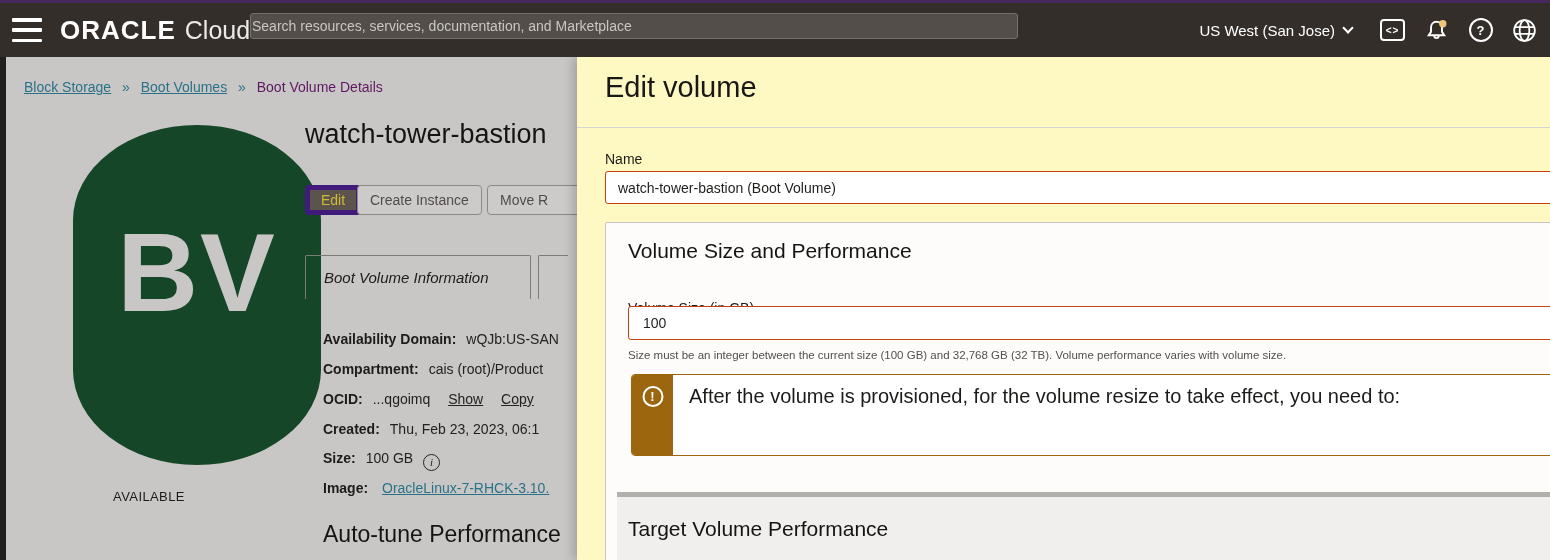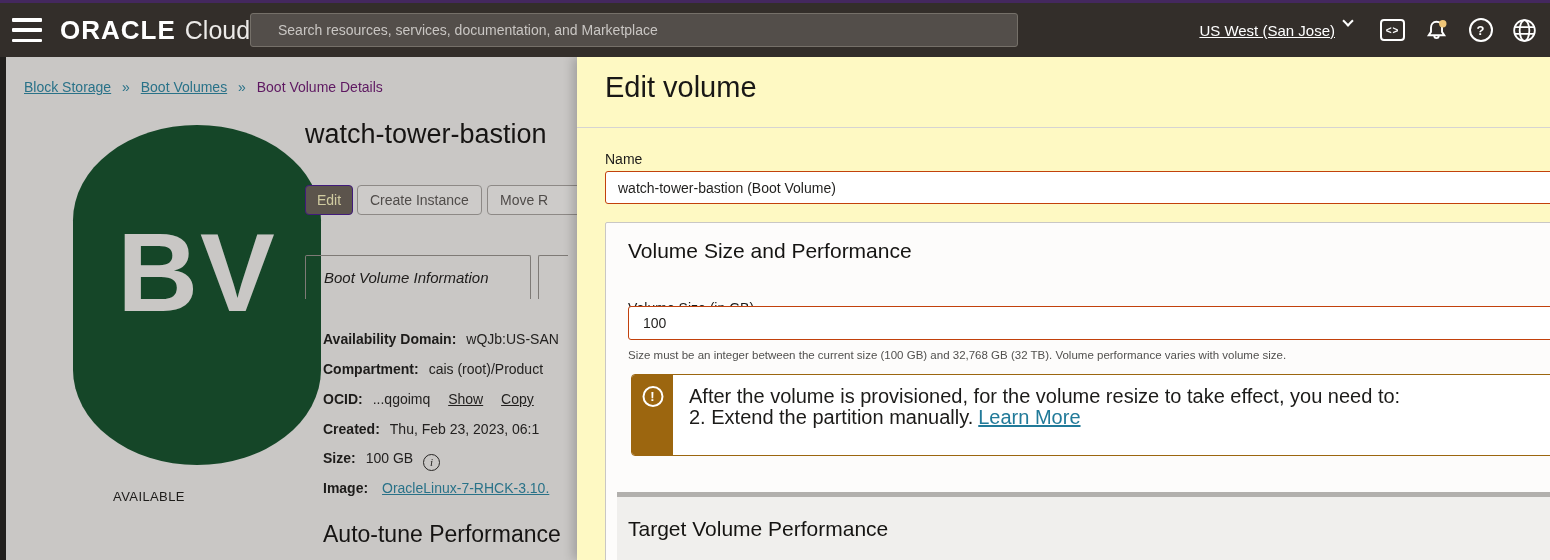--- a/index.html
+++ b/index.html
@@ -9,24 +9,24 @@
 
   
   .topbar { position:absolute; top:0; left:0; width:100%; height:57px; background:#332e2a; z-index:30; }
   .accent-strip { position:absolute; top:0; left:0; width:100%; height:3px; background:#44285e; }
   .topbar-inner { position:absolute; top:3px; left:0; width:100%; height:54px; display:flex; align-items:center; }
   .hamburger { position:absolute; left:12px; top:15px; width:32px; height:24px; display:flex; flex-direction:column; justify-content:space-between; cursor:pointer; }
   .hamburger span { display:block; width:30px; height:3.5px; background:#fff; border-radius:1px; }
   .brand { position:absolute; left:60px; top:0; height:54px; display:flex; align-items:center; white-space:nowrap; }
   .brand .oracle { color:#fff; font-size:26px; font-weight:700; letter-spacing:1px; }
   .brand .cloud { color:#eceae8; font-size:25px; font-weight:400; margin-left:9px; }
-  .search { position:absolute; left:250px; top:10px; width:768px; height:34px; background:#534e4a; border:1px solid #757069; border-radius:3px; color:#e4e2e0; font-size:14px; padding:0 27px; font-family:"Liberation Sans", sans-serif; }
+  .search { position:absolute; left:250px; top:10px; width:768px; height:26px; background:#534e4a; border:1px solid #757069; border-radius:3px; color:#e4e2e0; font-size:14px; padding:0 1px; font-family:"Liberation Sans", sans-serif; }
   .search::placeholder { color:#c9c6c3; }
   .topbar-right { position:absolute; right:12px; top:0; height:54px; display:flex; align-items:center; gap:17px; }
-  .region { display:flex; align-items:flex-start; color:#fff; font-size:15px; cursor:pointer; margin-right:10px; white-space:nowrap;text-decoration:underline; }
+  .region { display:flex; align-items:center; color:#fff; font-size:15px; cursor:pointer; margin-right:10px; white-space:nowrap; }
   .chev { width:8px; height:8px; border-right:2px solid #fff; border-bottom:2px solid #fff; transform:rotate(45deg); margin-left:9px; margin-top:-5px; }
   .tb-icon { width:27px; height:27px; display:flex; align-items:center; justify-content:center; cursor:pointer; }
   .console-box { width:25px; height:22px; border:2px solid #fff; border-radius:4px; display:flex; align-items:center; justify-content:center; color:#fff; font-size:10px; font-weight:700; letter-spacing:1px; }
   .help-circle { width:24px; height:24px; border:2px solid #fff; border-radius:50%; display:flex; align-items:center; justify-content:center; color:#fff; font-size:13px; font-weight:700; }
 
   
   .content { position:absolute; top:57px; left:0; width:1550px; height:503px; background:#f5f4f2; }
   .page-left { position:absolute; inset:0; z-index:1; }
   .left-rail { position:absolute; left:0; top:0; width:6px; height:100%; background:#232220; }
   .scrim { position:absolute; inset:0; background:rgba(25,22,20,0.2); z-index:5; }
@@ -36,21 +36,21 @@
   .crumb-sep { color:#2e8aa6; margin:0 7px; }
   .crumb-current { color:#701a75; }
 
   .bv-icon { position:absolute; left:25px; top:68px; width:248px; height:340px; background:#14532d; border-radius:50% 50% 50% 50% / 28% 28% 28% 28%;margin-left:48px; }
   .bv-icon .bv-text { position:absolute; left:0; right:0; top:92px; text-align:center; font-size:112px; line-height:112px; font-weight:700; letter-spacing:2px; color:#f5f4f2; }
   .status-text { position:absolute; left:25px; top:432px; width:248px; text-align:center; font-size:13px; letter-spacing:0.4px; color:#1f1e1c; }
 
   .page-title { position:absolute; left:305px; top:62px; font-size:27px; font-weight:400; color:#161513; white-space:nowrap; }
 
   .btn { position:absolute; top:128px; height:30px; border-radius:4px; font-size:14px; font-family:"Liberation Sans", sans-serif; display:flex; align-items:center; cursor:pointer; white-space:nowrap; }
-  .btn-dark { left:305px; background:#6d645b; color:#fef9c3; border:1px solid #4c1d95; padding:0 11px; }
+  .btn-dark { left:305px; background:#6d645b; color:#fde047; border:5px solid #4c1d95; padding:0 11px; }
   .btn-light { background:#fbf9f7; color:#5d5a57; border:1px solid #aaa7a3; padding:0 12px; }
   .btn-create { left:357px; }
   .btn-move { left:487px; width:120px; }
 
   .tab { position:absolute; left:305px; top:198px; width:226px; height:44px; border:1px solid #98948f; border-bottom:none; border-radius:2px 2px 0 0; font-size:15px; color:#201f1d; display:flex; align-items:center; padding-left:18px; cursor:pointer;font-style:italic; }
   .tab-sliver { position:absolute; left:538px; top:198px; width:30px; height:44px; border:1px solid #98948f; border-bottom:none; border-right:none; border-radius:2px 0 0 0; }
 
   .detail-row { position:absolute; left:323px; font-size:14px; color:#262523; white-space:nowrap; }
   .dl { font-weight:700; margin-right:10px; color:#1f1e1c; }
   .dlink { color:#262523; text-decoration:underline; margin-left:14px; cursor:pointer; }
@@ -213,23 +213,20 @@
         </div>
 
         <div class="size-help">Size must be an integer between the current size (100 GB) and 32,768 GB (32 TB). Volume performance varies with volume size.</div>
 
         <div class="warning-box">
           <div class="warning-stripe">
             <span class="warning-glyph">!</span>
           </div>
           <div class="warning-body">
             <div>After the volume is provisioned, for the volume resize to take effect, you need to:</div>
-            <div>
-              <span>2. Extend the partition manually.</span><a class="learn-link">Learn More</a>
-            </div>
           </div>
         </div>
 
         <div class="target-bar"></div>
         <div class="target-area">
           <h2 class="target-heading">Target Volume Performance</h2>
         </div>
       </section>
     </aside>
 

